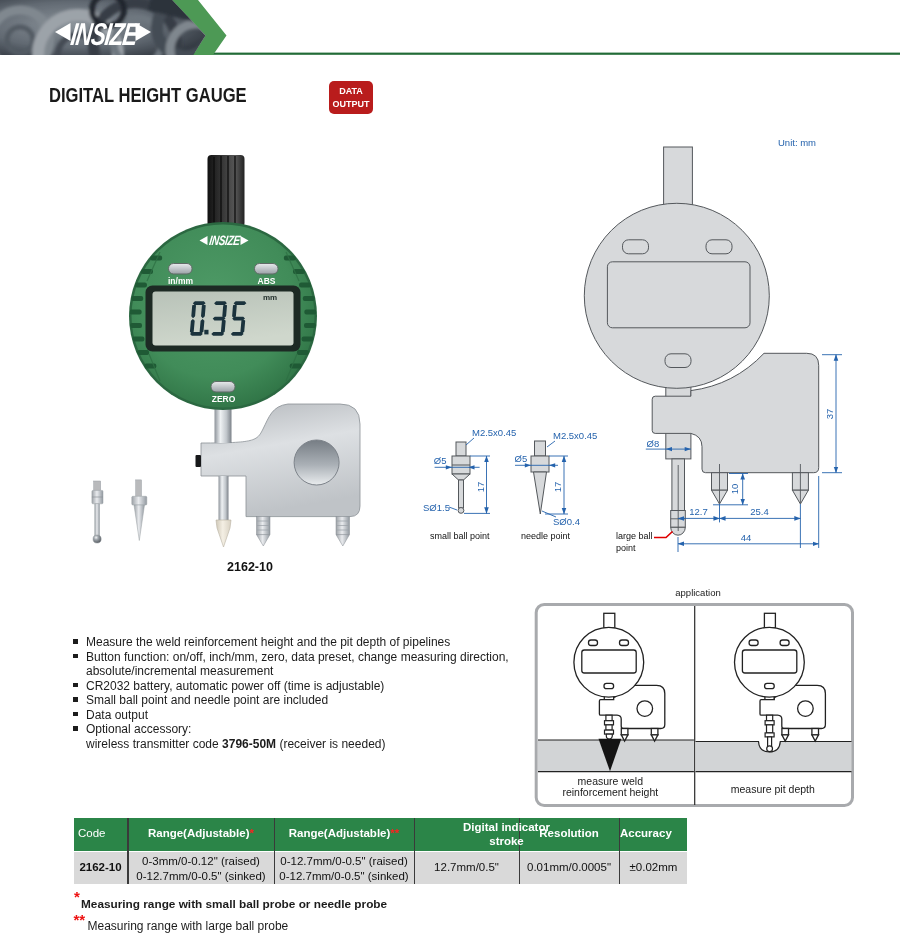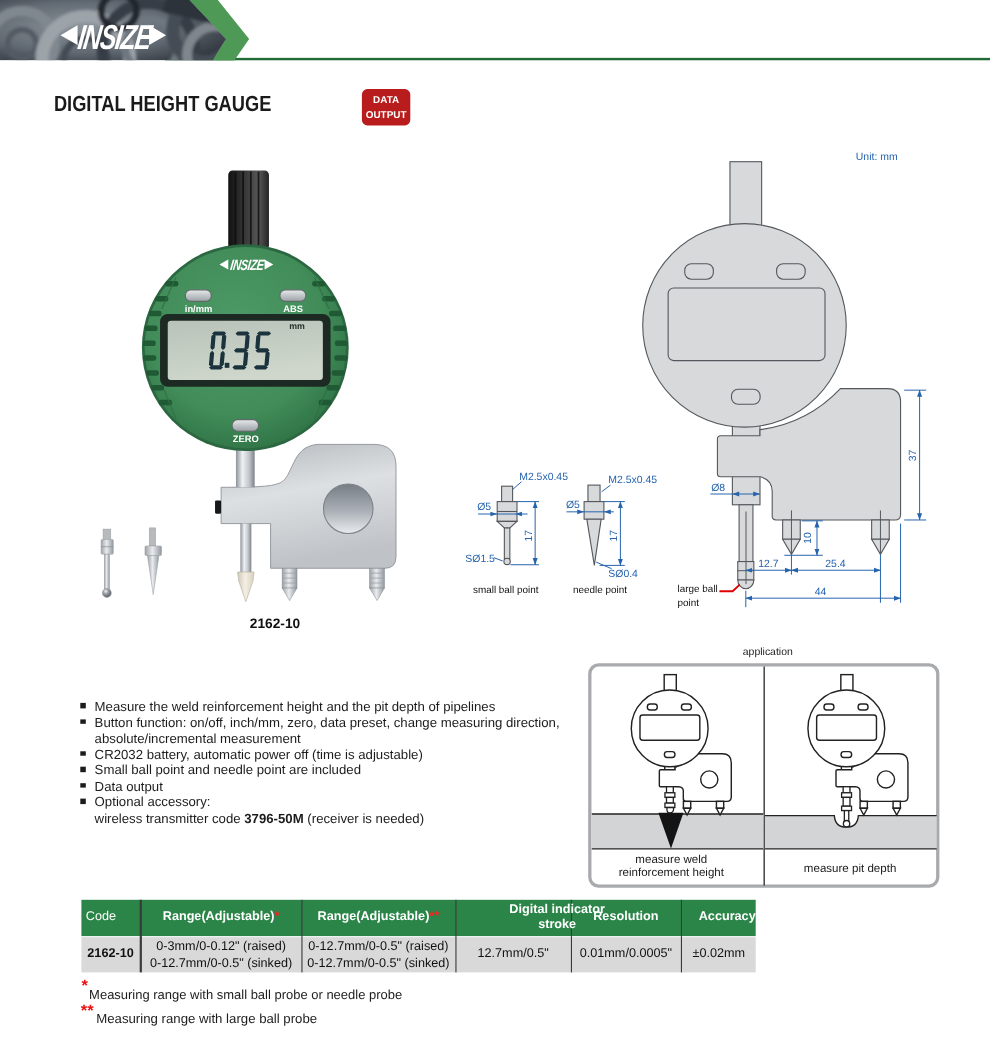--- a/index.html
+++ b/index.html
@@ -395,26 +395,26 @@
   <div class="abs" style="left:199.5px;top:0;width:1.5px;height:66px;background:#3a3a3a;"></div>
   <div class="abs" style="left:339.5px;top:0;width:1.5px;height:66px;background:#3a3a3a;"></div>
   <div class="abs" style="left:444.5px;top:0;width:1.5px;height:66px;background:#3a3a3a;"></div>
   <div class="abs" style="left:544.5px;top:0;width:1.5px;height:66px;background:#3a3a3a;"></div>
 
   <div class="abs" style="left:4px;top:9px;color:#fff;font-weight:normal;">Code</div>
   <div class="abs" style="left:55px;top:9px;width:144px;text-align:center;color:#fff;font-weight:bold;">Range(Adjustable)<span style="color:#ff2020;">*</span></div>
   <div class="abs" style="left:201px;top:9px;width:138px;text-align:center;color:#fff;font-weight:bold;">Range(Adjustable)<span style="color:#ff2020;">**</span></div>
   <div class="abs" style="left:341px;top:3px;width:103px;text-align:center;color:#fff;font-weight:bold;line-height:13.5px;margin-left:40px;">Digital indicator<br>stroke</div>
   <div class="abs" style="left:446px;top:9px;width:98px;text-align:center;color:#fff;font-weight:bold;">Resolution</div>
-  <div class="abs" style="left:546px;top:9px;width:67px;text-align:right;color:#fff;font-weight:bold;">Accuracy</div>
+  <div class="abs" style="left:546px;top:9px;width:67px;text-align:left;color:#fff;font-weight:bold;">Accuracy</div>
 
   <div class="abs" style="left:0px;top:43px;width:53px;text-align:center;font-weight:bold;color:#111;">2162-10</div>
   <div class="abs" style="left:55px;top:36px;width:144px;text-align:center;color:#111;line-height:14.5px;">0-3mm/0-0.12" (raised)<br>0-12.7mm/0-0.5" (sinked)</div>
   <div class="abs" style="left:201px;top:36px;width:138px;text-align:center;color:#111;line-height:14.5px;">0-12.7mm/0-0.5" (raised)<br>0-12.7mm/0-0.5" (sinked)</div>
   <div class="abs" style="left:341px;top:43px;width:103px;text-align:center;color:#111;">12.7mm/0.5"</div>
   <div class="abs" style="left:446px;top:43px;width:98px;text-align:center;color:#111;">0.01mm/0.0005"</div>
   <div class="abs" style="left:546px;top:43px;width:67px;text-align:center;color:#111;">±0.02mm</div>
 </div>
 
 <div class="abs" style="left:74px;top:888px;color:#ee1111;font-size:15px;font-weight:bold;">*</div>
-<div class="abs" style="left:81px;top:897px;color:#1c1c1c;font-size:11.8px;">Measuring range with small ball probe or needle probe</div>
+<div class="abs" style="left:81px;top:897px;color:#1c1c1c;font-size:11.8px;font-weight:bold;">Measuring range with small ball probe or needle probe</div>
 <div class="abs" style="left:73.5px;top:911px;color:#ee1111;font-size:15px;font-weight:bold;">**</div>
 <div class="abs" style="left:87.5px;top:919px;color:#1c1c1c;font-size:12px;text-align:center;">Measuring range with large ball probe</div>
 
 </body></html>

